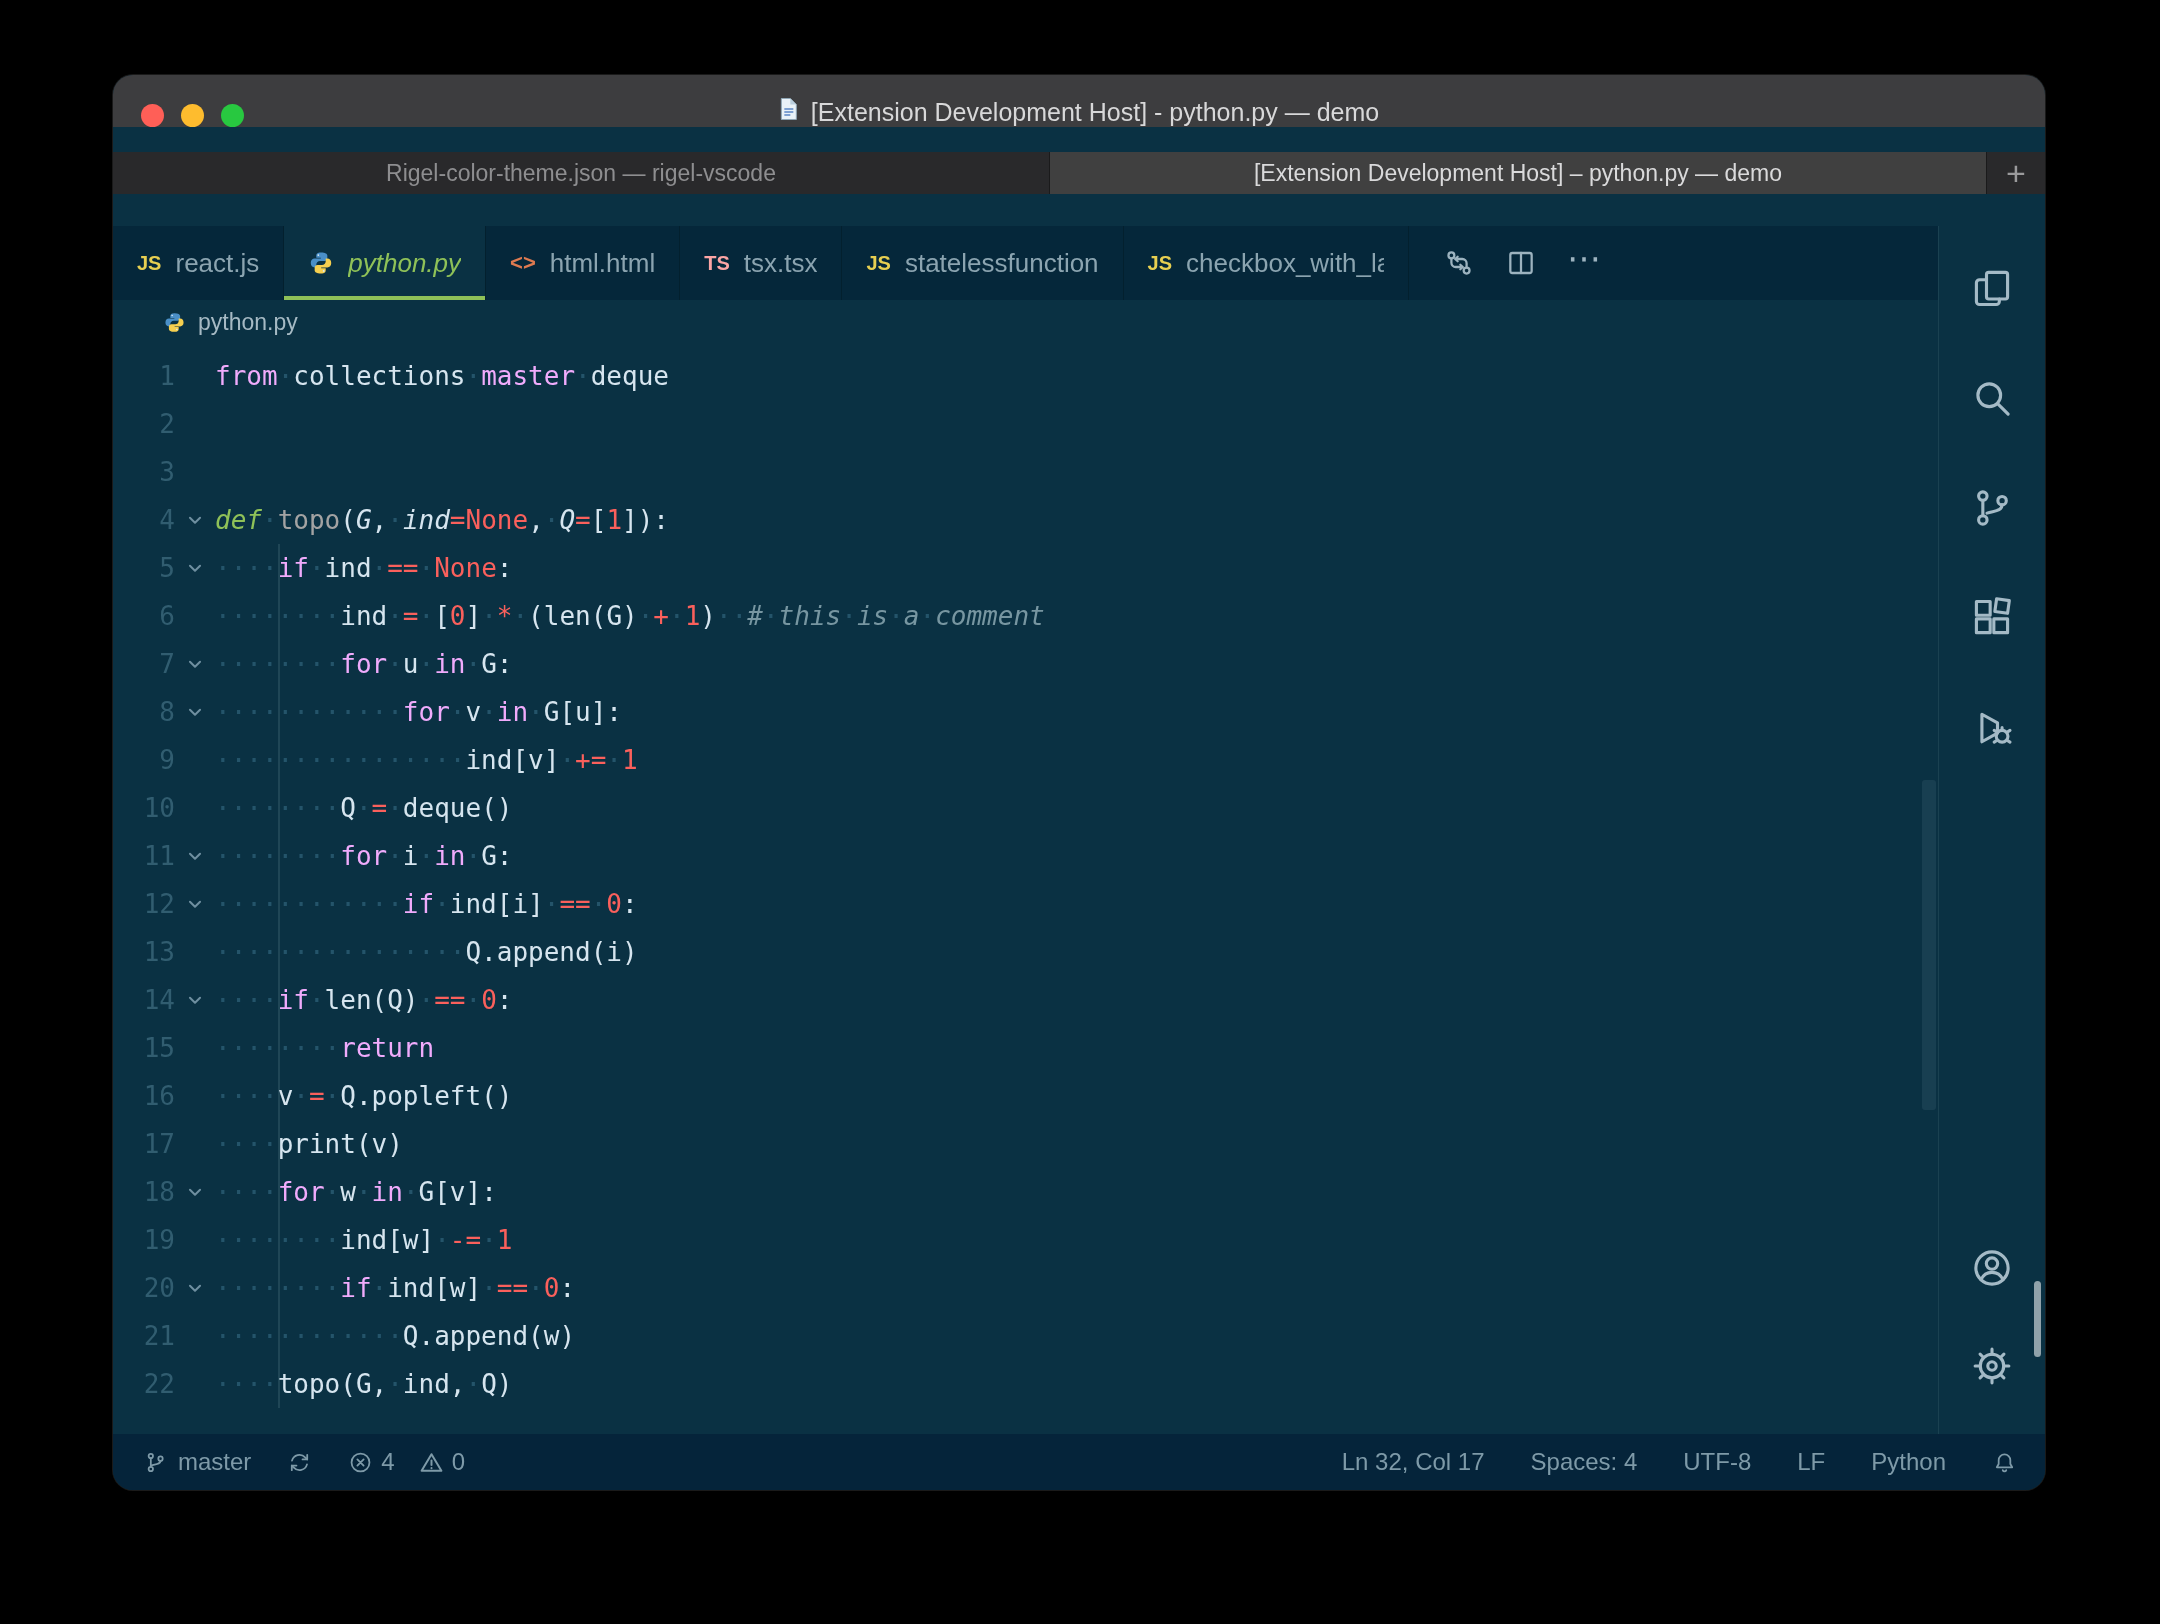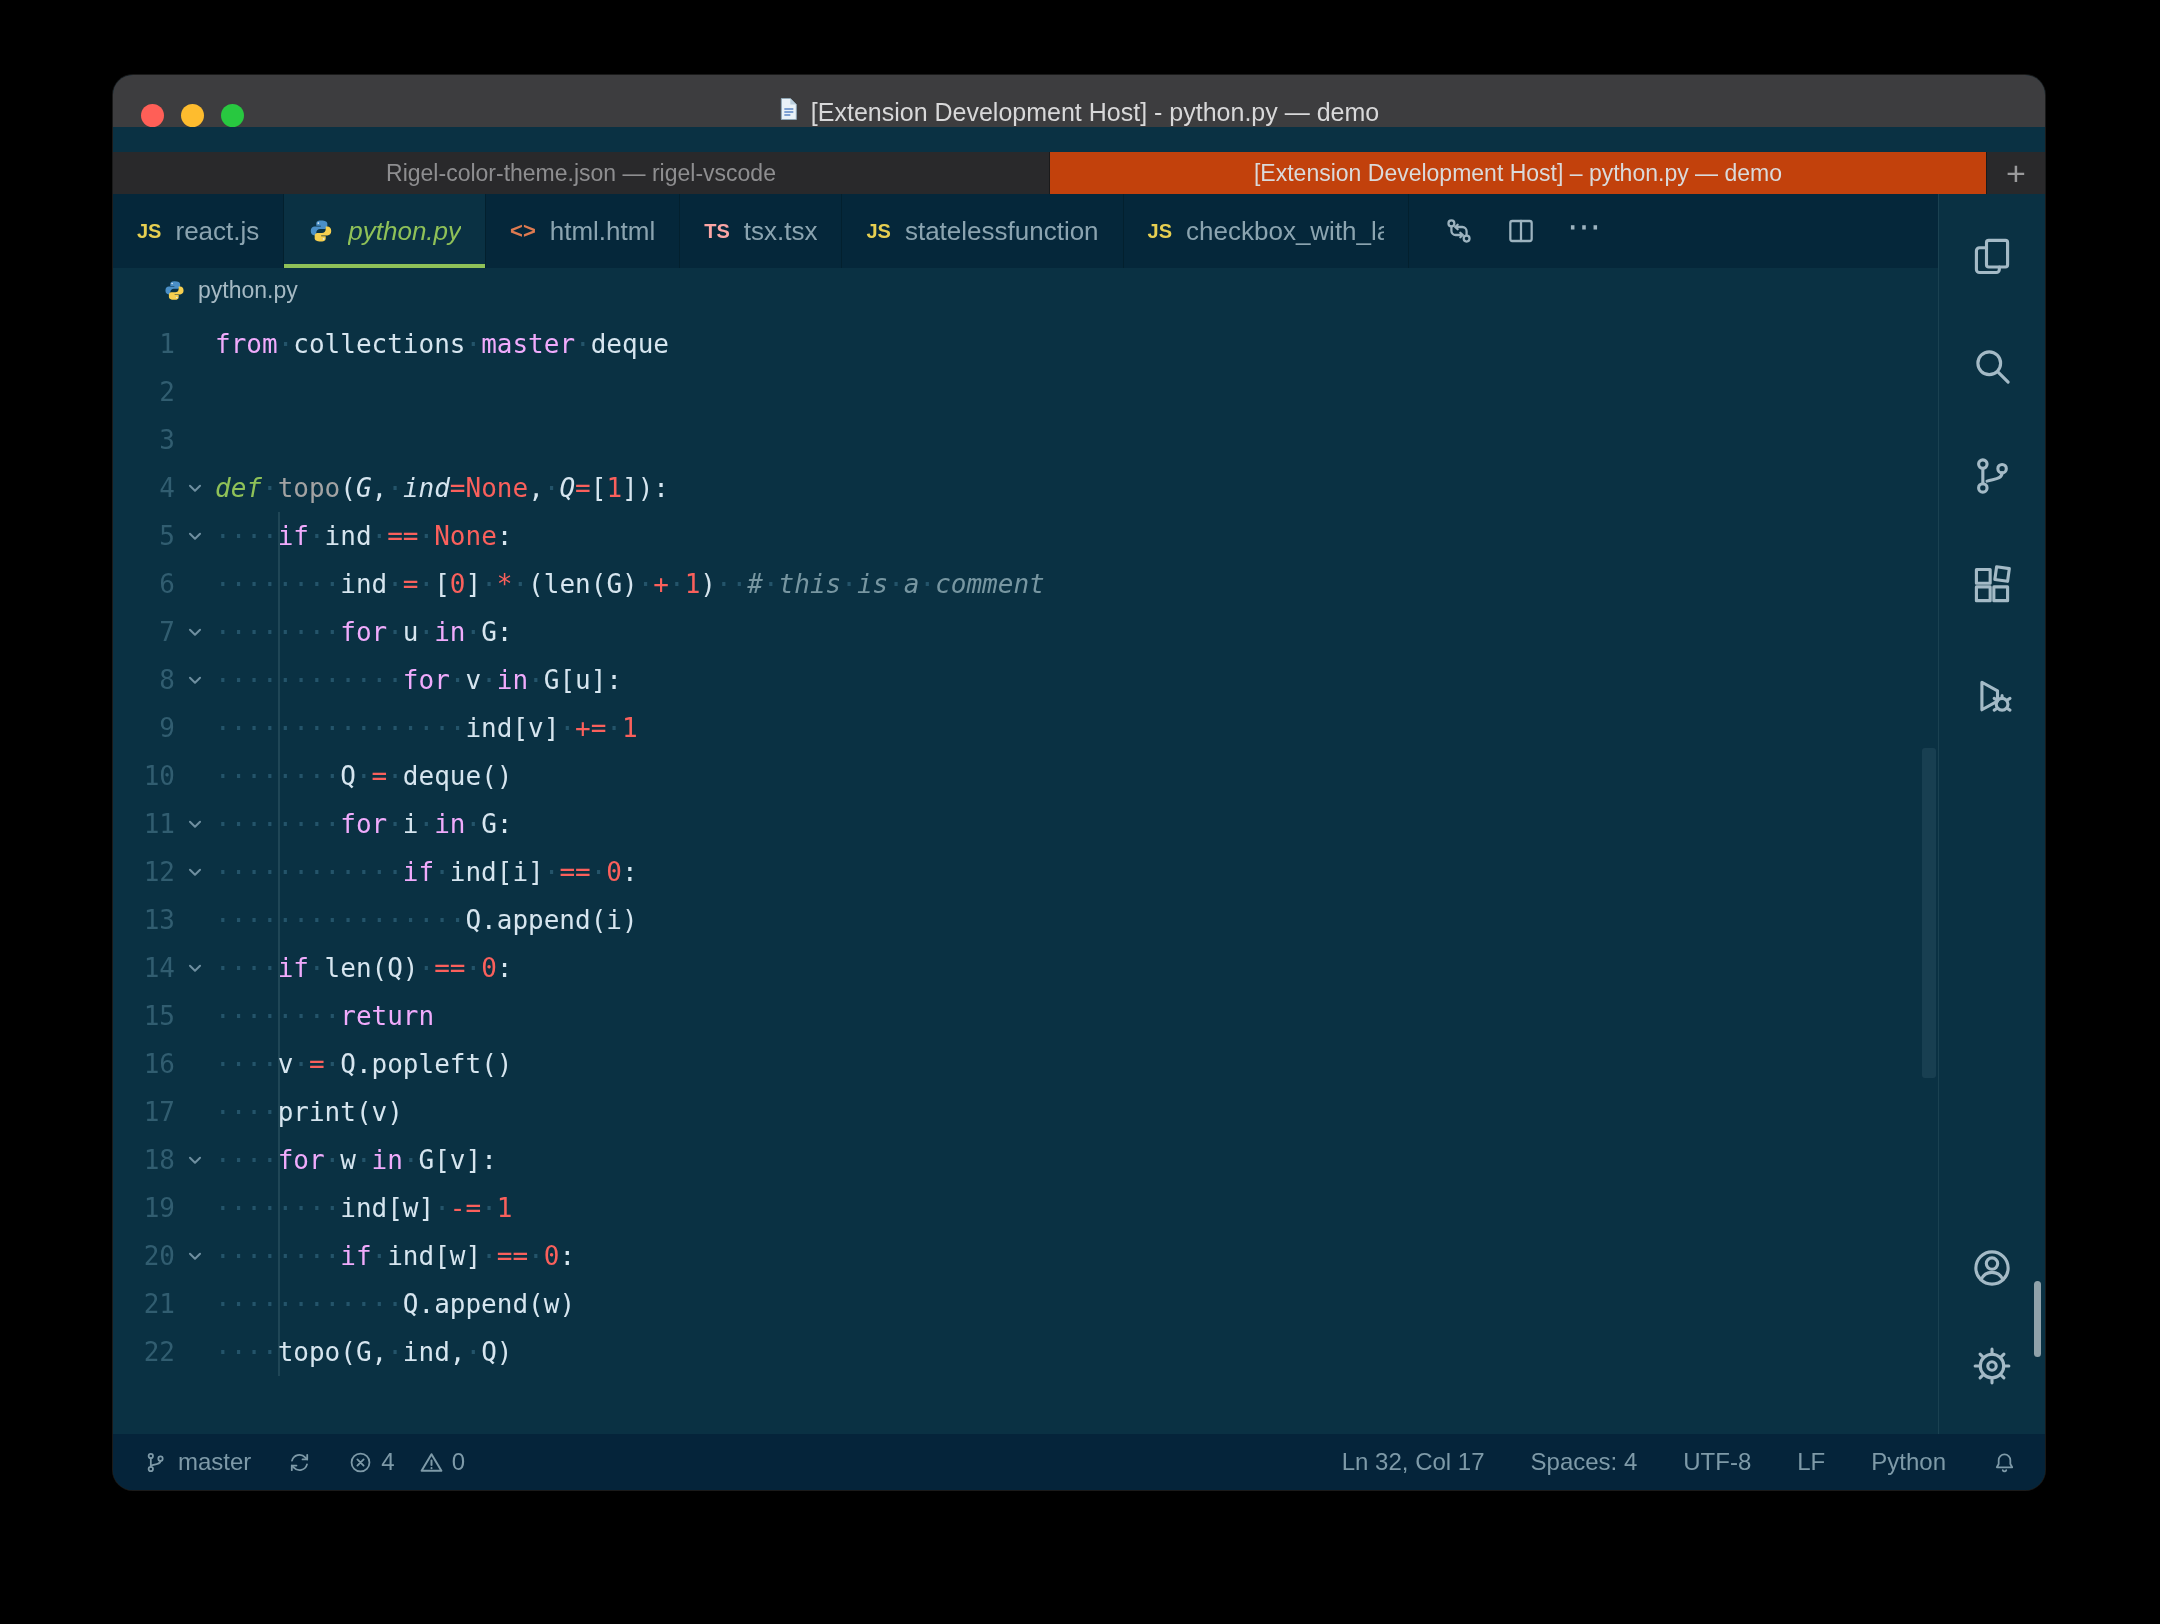--- a/index.html
+++ b/index.html
@@ -12,25 +12,25 @@
   .titlebar{flex:0 0 52px;background:#3d3d3f;display:flex;align-items:flex-end;position:relative;}
   .traffic{display:flex;gap:17px;margin-left:28px;}
   .light{width:23px;height:23px;border-radius:50%;display:block;}
   .light.red{background:#ff5f57;}.light.yellow{background:#febc2e;}.light.green{background:#28c840;}
   .title{position:absolute;left:50%;transform:translateX(-50%);display:flex;align-items:center;gap:12px;
          color:#d8d8d9;font-size:25px;white-space:nowrap;}
   
   .nativetabs{flex:0 0 42px;background:#202022;display:flex;margin-top:25px;}
   .ntab{flex:1;display:flex;align-items:center;justify-content:center;font-size:23px;color:#8e8e90;
         background:#29292b;border-right:1px solid #1a1a1b;white-space:nowrap;overflow:hidden;}
-  .ntab.active{background:#c2410c;color:#dadadb;}
+  .ntab.active{background:#404040;color:#dadadb;}
   .ntab-plus{flex:0 0 58px;display:flex;align-items:center;justify-content:center;background:#29292b;
              color:#9a9a9c;font-size:34px;line-height:1;}
   
-  .main{flex:1;display:flex;min-height:0;}
+  .main{flex:1;display:flex;min-height:0;margin-top:32px;}
   .editor-col{flex:1;display:flex;flex-direction:column;min-width:0;}
   
   .tabbar{flex:0 0 74px;background:#05273a;display:flex;align-items:stretch;}
   .tabs{display:flex;align-items:stretch;}
   .etab{display:flex;align-items:center;gap:14px;padding:0 24px;border-right:1px solid #03202e;
         font-size:26px;color:#8ba4b0;position:relative;cursor:default;}
   .etab .lbl{white-space:nowrap;overflow:hidden;max-width:198px;display:block;}
   .etab.active{background:#0a3143;color:#8fc158;}
   .etab.active .lbl{font-style:italic;}
   .etab.active::after{content:"";position:absolute;left:0;right:0;bottom:0;height:4px;background:#8fc158;}

